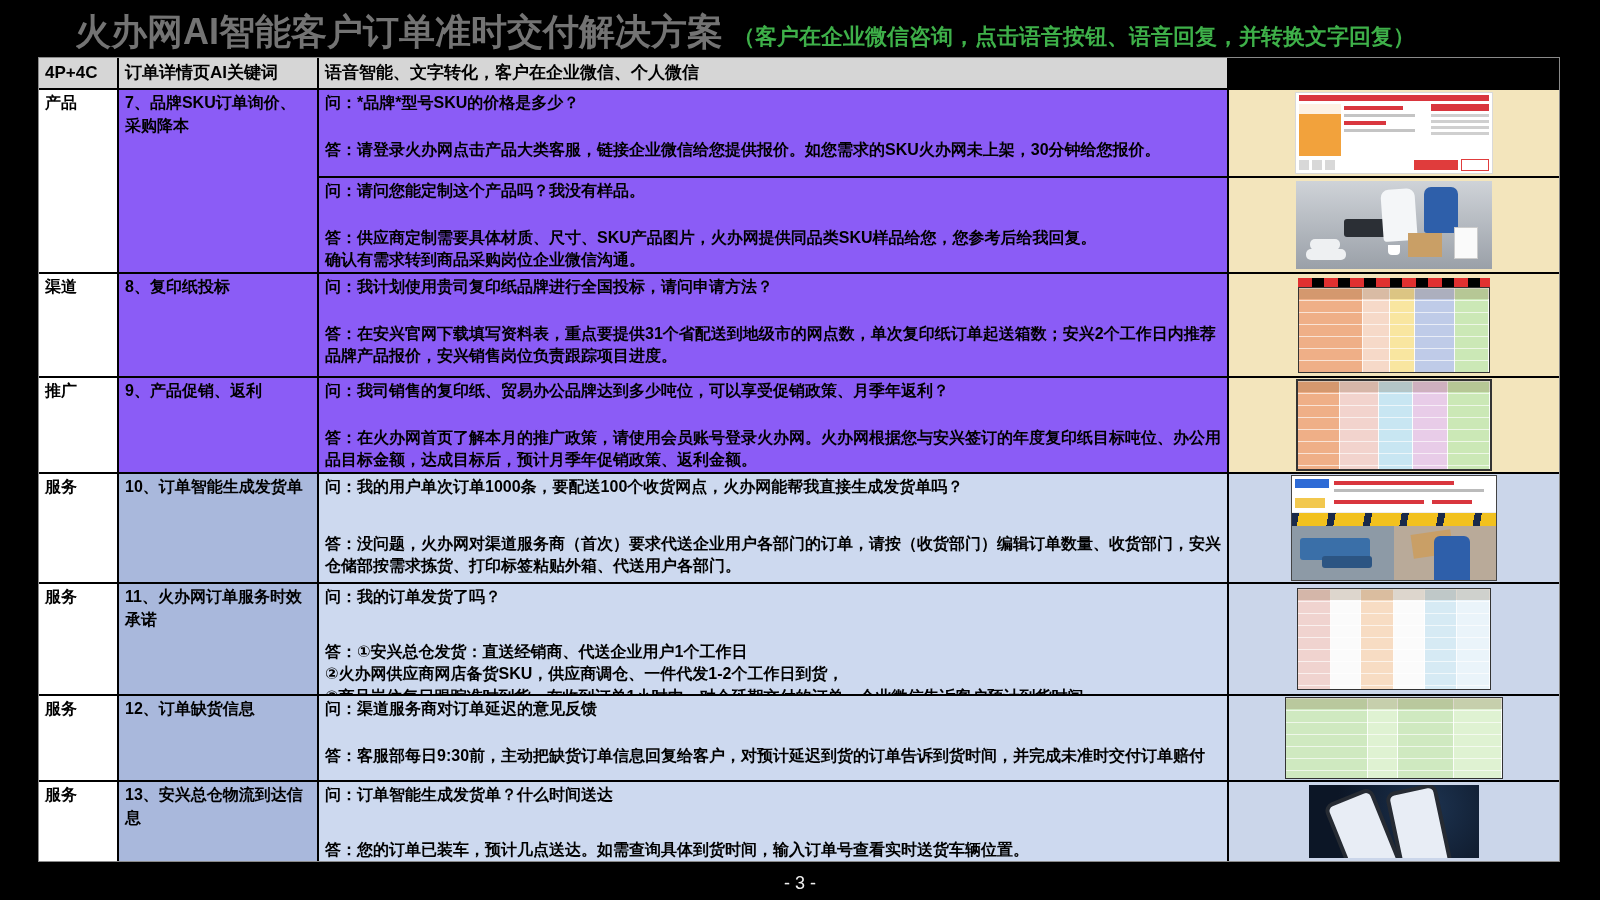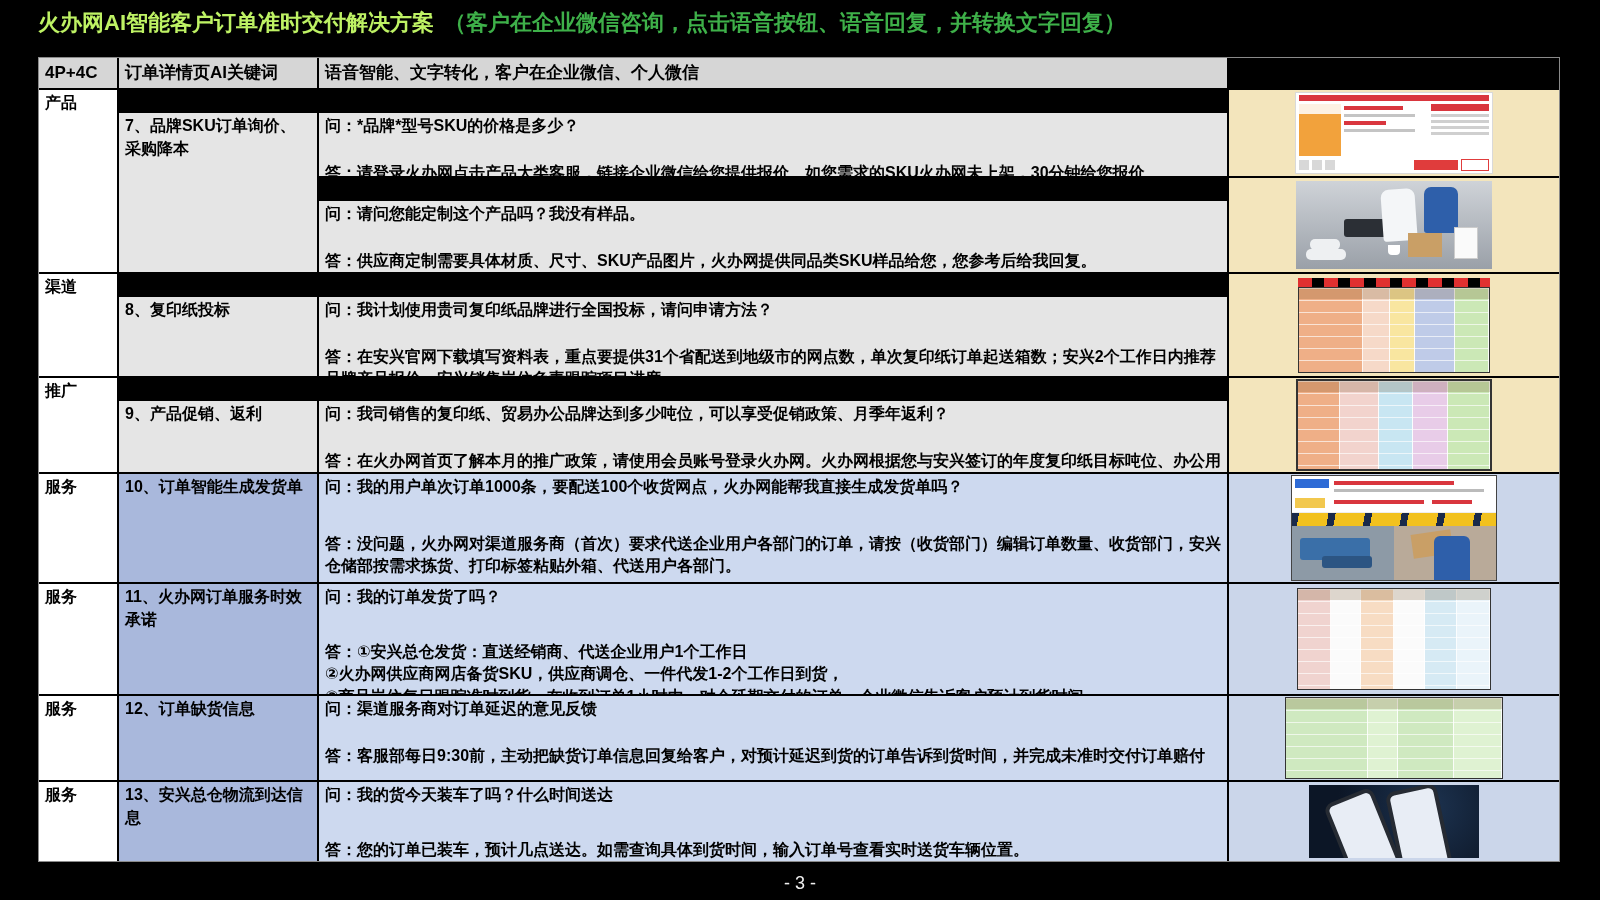--- a/index.html
+++ b/index.html
@@ -2,34 +2,34 @@
 <html><head>
 <meta charset="utf-8">
 <style>
   html,body{margin:0;padding:0;}
   body{
     width:1600px;height:900px;background:#000;position:relative;overflow:hidden;
     font-family:"Liberation Sans","DejaVu Sans",sans-serif;font-weight:700;color:#000;
   }
   
   .titlebar{position:absolute;left:38px;top:8px;width:1540px;display:flex;align-items:baseline;gap:10px;white-space:nowrap;}
-  .title-main{font-size:22px;color:#bef264;}
+  .title-main{font-size:36px;color:#737373;margin-left:37px;}
   .title-sub{font-size:22px;color:#3EB049;}
   
   .grid{
     position:absolute;left:38px;top:57px;
     display:grid;
     grid-template-columns:78px 198px 908px 330px;
     grid-template-rows:30px 86px 94px 102px 94px 108px 110px 84px 79px;
     gap:2px;background:#000;border:1px solid #8a8a8a;
   }
   .cell{font-size:16px;line-height:1.42;padding:2px 6px;overflow:hidden;}
   .hdr{background:#D6D6D6;display:flex;align-items:center;font-size:17px;}
   .cat{background:#FFFFFF;}
-  .ykey,.yqa{background:#e5e5e5;margin-top:23px;}
+  .ykey,.yqa{background:#8b5cf6;}
   .bkey{background:#A9B8DC;}
   .bqa{background:#CDD9EF;}
   .yimg{background:#F3E5BC;}
   .bimg{background:#CBD6EA;}
   .imgcell{display:flex;align-items:center;justify-content:center;padding:3px;}
   .qa .a{margin-top:24px;white-space:pre-line;}
   .qa.gap-lg .a{margin-top:34px;}
   .qa.gap-sm .a{margin-top:32px;}
   
   .ppage{width:196px;height:80px;background:#fff;border:1px solid #d9d9d9;display:flex;flex-direction:column;}
@@ -250,21 +250,21 @@
       <i class="scol" style="width:38%;background-color:#CFE9C0"></i>
       <i class="scol" style="width:14%;background-color:#DFF2D2"></i>
       <i class="scol" style="width:26%;background-color:#CFE9C0"></i>
       <i class="scol" style="width:22%;background-color:#DFF2D2"></i>
     </div>
   </div>
 
   <div class="cell cat" style="grid-area:9/1">服务</div>
   <div class="cell bkey" style="grid-area:9/2">13、安兴总仓物流到达信息</div>
   <div class="cell bqa qa gap-sm" style="grid-area:9/3">
-    <div class="q">问：我的货今天装车了吗？什么时间送达</div>
+    <div class="q">问：订单智能生成发货单？什么时间送达</div>
     <div class="a">答：您的订单已装车，预计几点送达。如需查询具体到货时间，输入订单号查看实时送货车辆位置。</div>
   </div>
   <div class="cell bimg imgcell" style="grid-area:9/4">
     <div class="phones">
       <div class="phone p1">
         <i class="tl"></i>
         <i class="tl short"></i>
         <i class="btn"></i>
       </div>
       <div class="phone p2">

